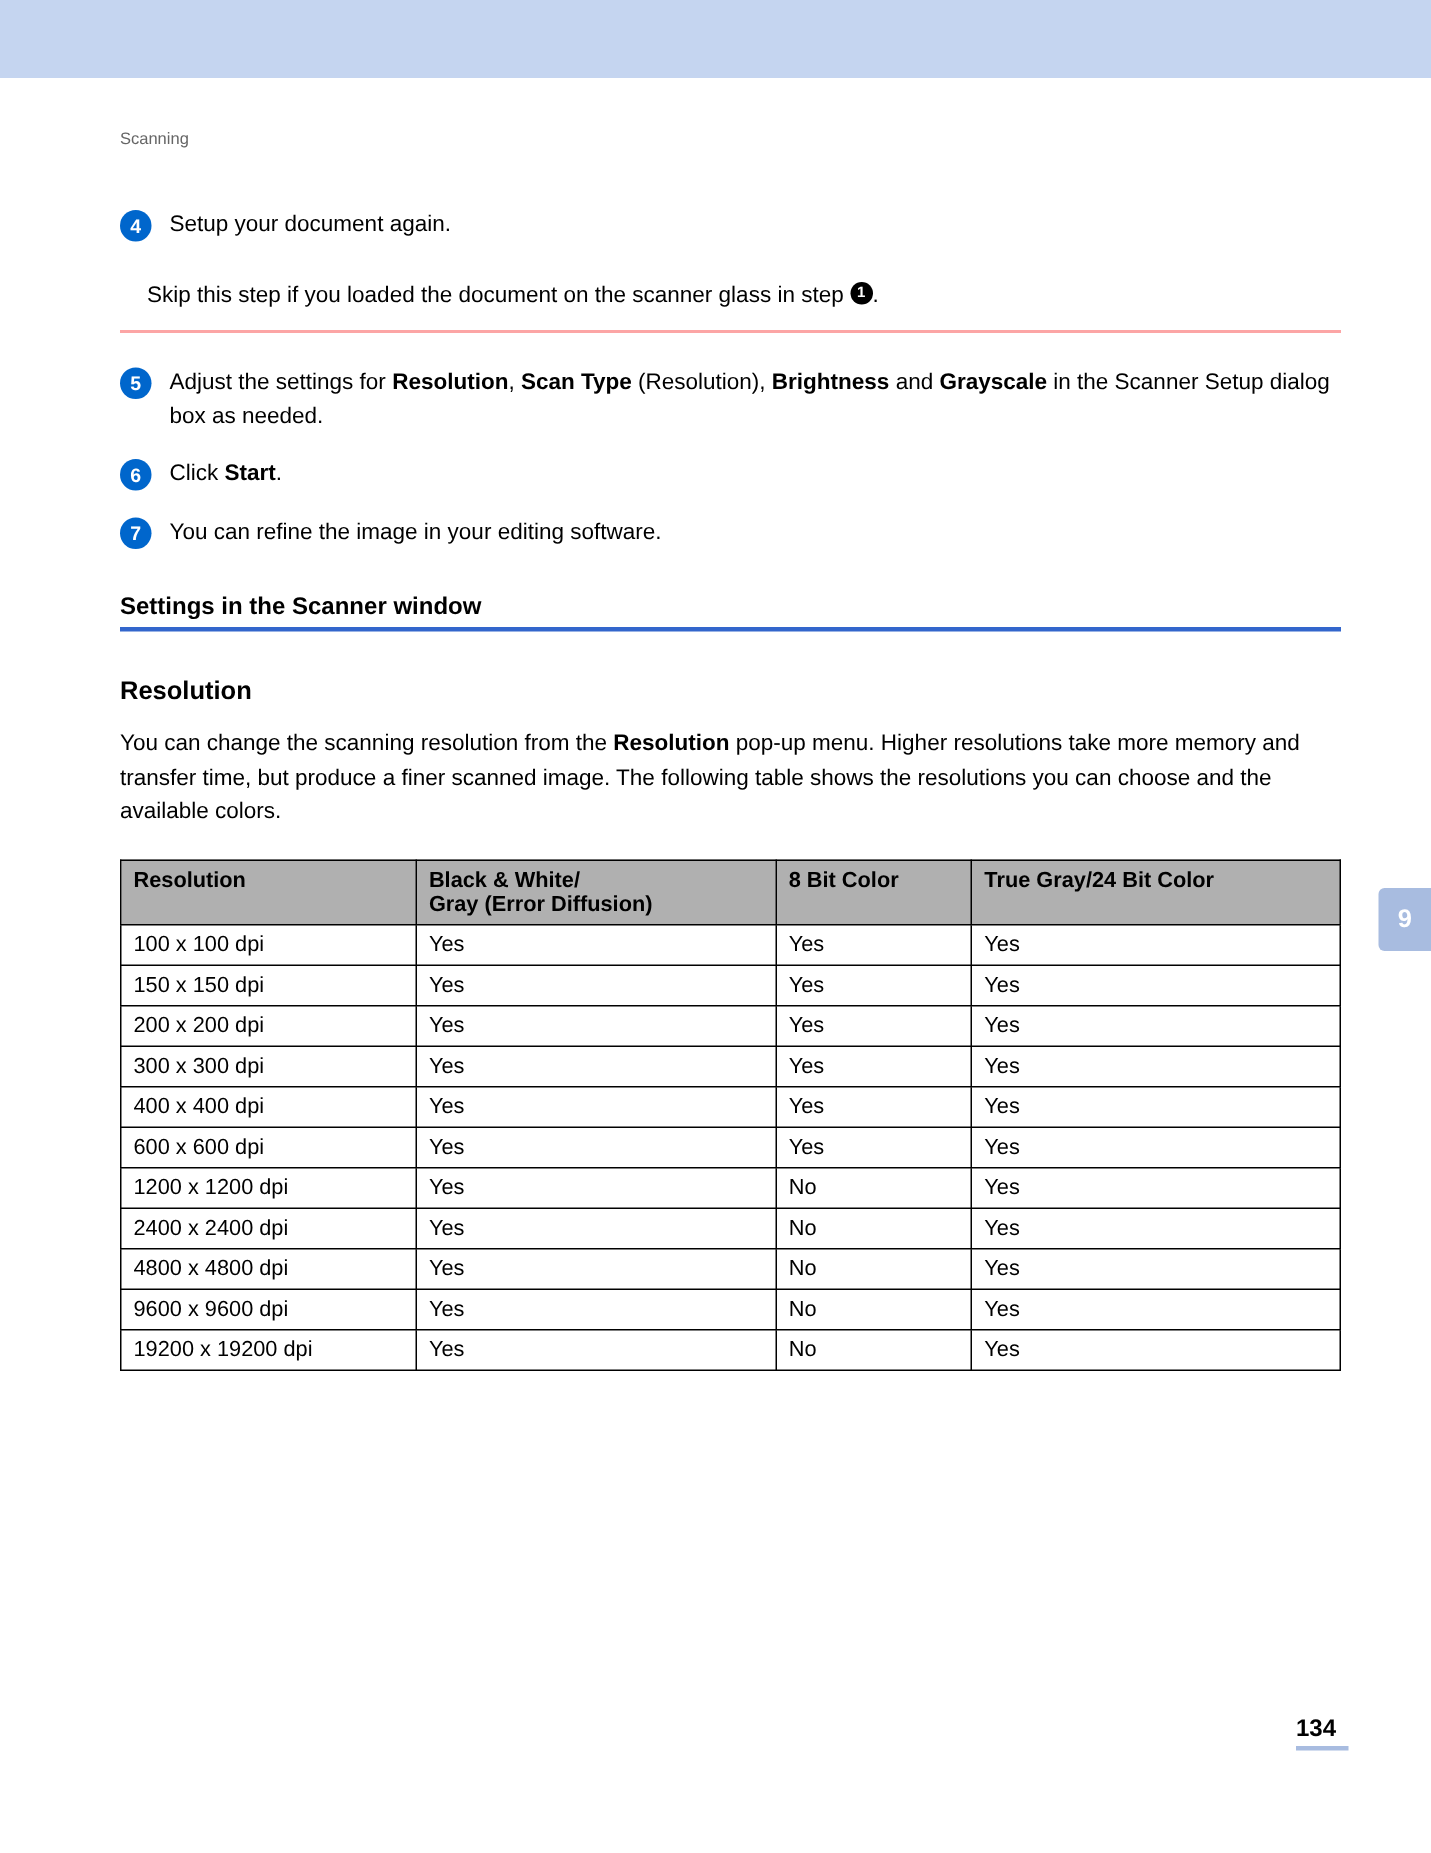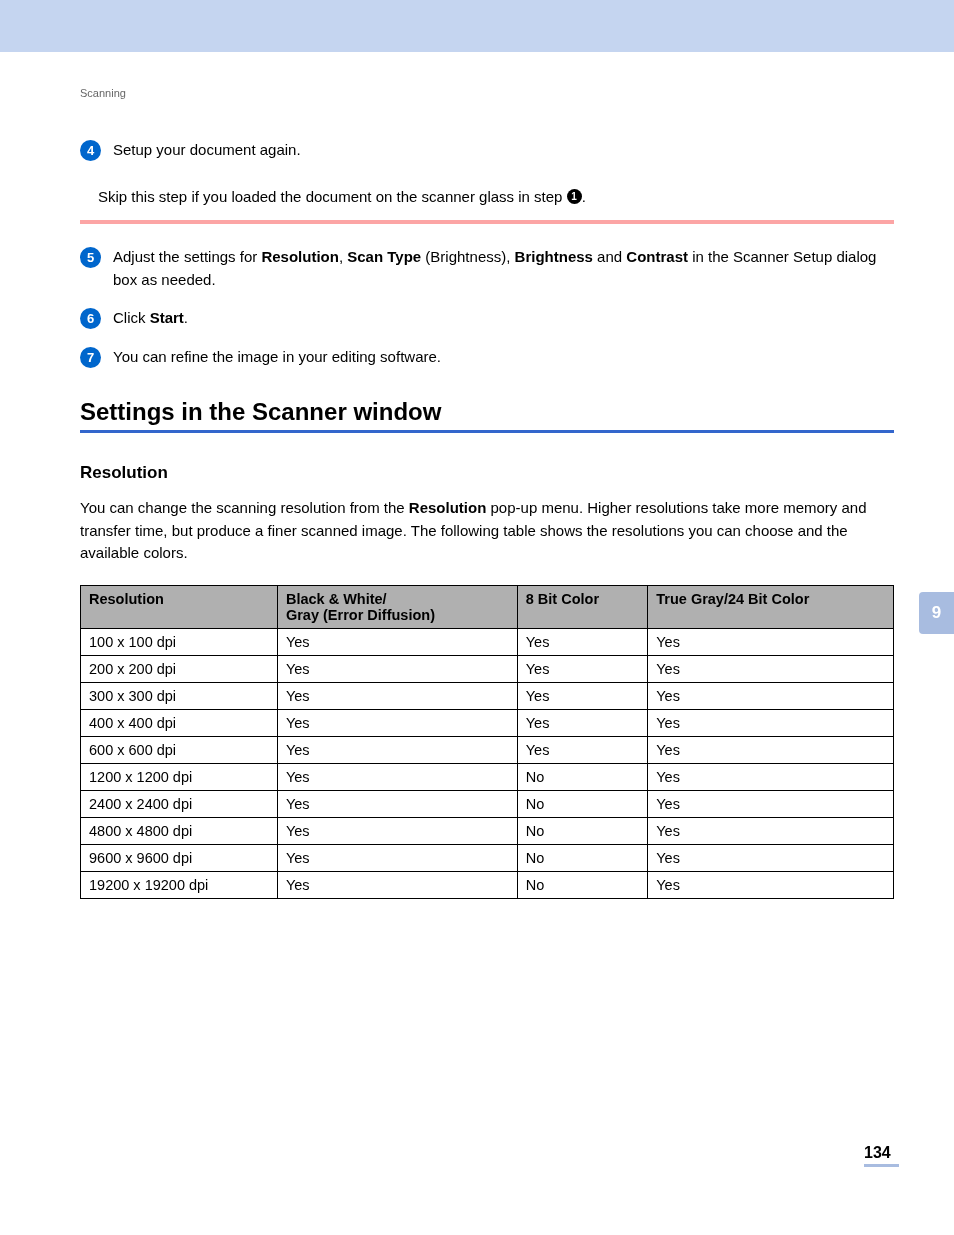--- a/index.html
+++ b/index.html
@@ -67,40 +67,40 @@
   .note-icon {
     width: 18px;
     height: 18px;
   }
   .note-label {
     font-weight: bold;
     font-size: 15px;
   }
   .note-body {
     padding: 8px 0 12px 18px;
-    border-bottom: 4px solid #fca5a5;
+    border-bottom: 2px solid #fca5a5;
     line-height: 1.5;
   }
   .ref-circle {
     display: inline-flex;
     width: 15px;
     height: 15px;
     border-radius: 50%;
     background: #000;
     color: #fff;
     font-size: 10px;
     font-weight: bold;
     align-items: center;
     justify-content: center;
     vertical-align: middle;
     position: relative;
     top: -1px;
   }
   h2.section-title {
-    font-size: 24px;
+    font-size: 16px;
     font-weight: bold;
     margin-top: 30px;
     margin-bottom: 4px;
   }
   .section-underline {
     height: 3px;
     background: #3366cc;
     margin-bottom: 30px;
   }
   h3.sub-heading {
@@ -177,21 +177,21 @@
     </div>
 
     <div class="note-box">
       <div class="note-body">
         <span>Skip this step if you loaded the document on the scanner glass in step </span><span class="ref-circle">1</span><span>.</span>
       </div>
     </div>
 
     <div class="step">
       <div class="step-num">5</div>
-      <div class="step-text"><span>Adjust the settings for </span><strong>Resolution</strong><span>, </span><strong>Scan Type</strong><span> (Brightness), </span><strong>Brightness</strong><span> and </span><strong>Contrast</strong><span> in the Scanner Setup dialog box as needed.</span></div>
+      <div class="step-text"><span>Adjust the settings for </span><strong>Resolution</strong><span>, </span><strong>Scan Type</strong><span> (Resolution), </span><strong>Brightness</strong><span> and </span><strong>Grayscale</strong><span> in the Scanner Setup dialog box as needed.</span></div>
     </div>
 
     <div class="step">
       <div class="step-num">6</div>
       <div class="step-text"><span>Click </span><strong>Start</strong><span>.</span><br></div>
     </div>
 
     <div class="step">
       <div class="step-num">7</div>
       <div class="step-text"><span>You can refine the image in your editing software.</span></div>
@@ -209,20 +209,26 @@
           <tr>
             <th>Resolution</th>
             <th>Black &amp; White/<br>Gray (Error Diffusion)</th>
             <th>8 Bit Color</th>
             <th>True Gray/24 Bit Color</th>
           </tr>
         </thead>
       <tbody>
           <tr>
             <td>100 x 100 dpi</td>
+            <td>Yes</td>
+            <td>Yes</td>
+            <td>Yes</td>
+          </tr>
+          <tr>
+            <td>150 x 150 dpi</td>
             <td>Yes</td>
             <td>Yes</td>
             <td>Yes</td>
           </tr>
           <tr>
             <td>200 x 200 dpi</td>
             <td>Yes</td>
             <td>Yes</td>
             <td>Yes</td>
           </tr>

